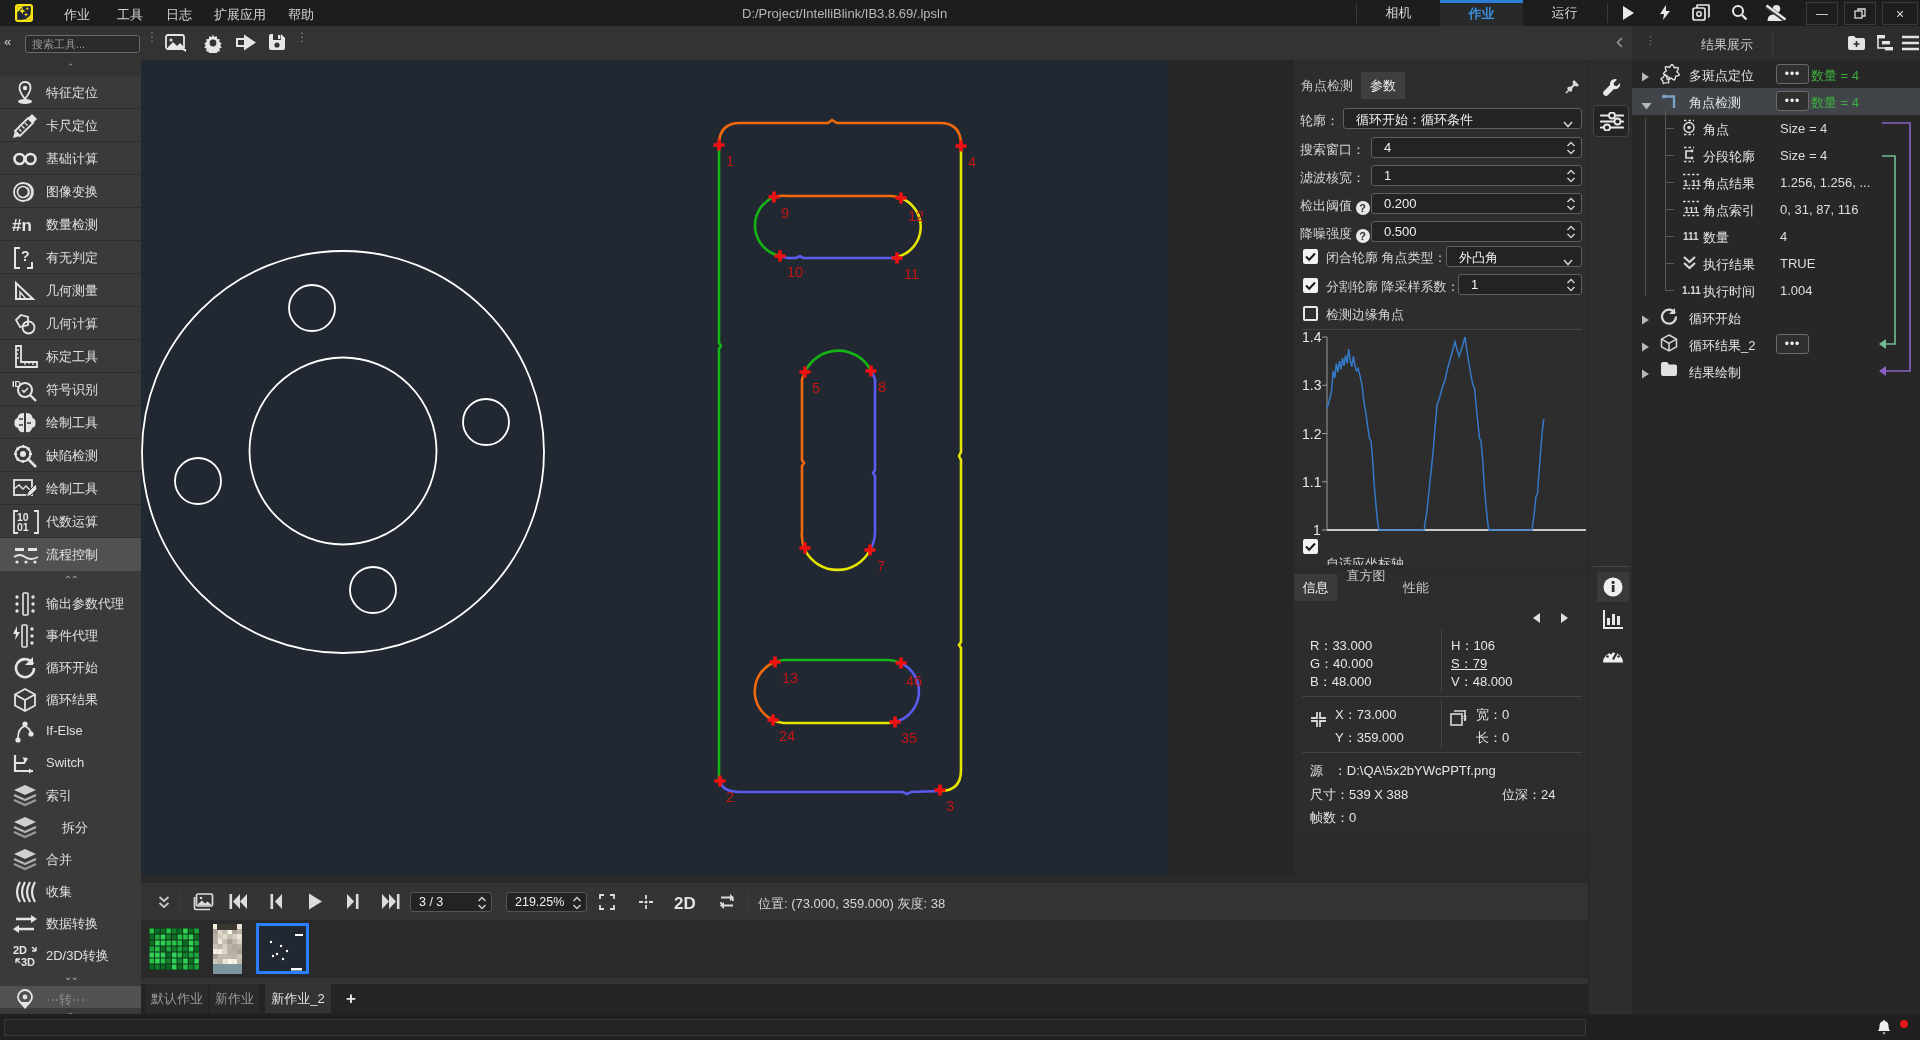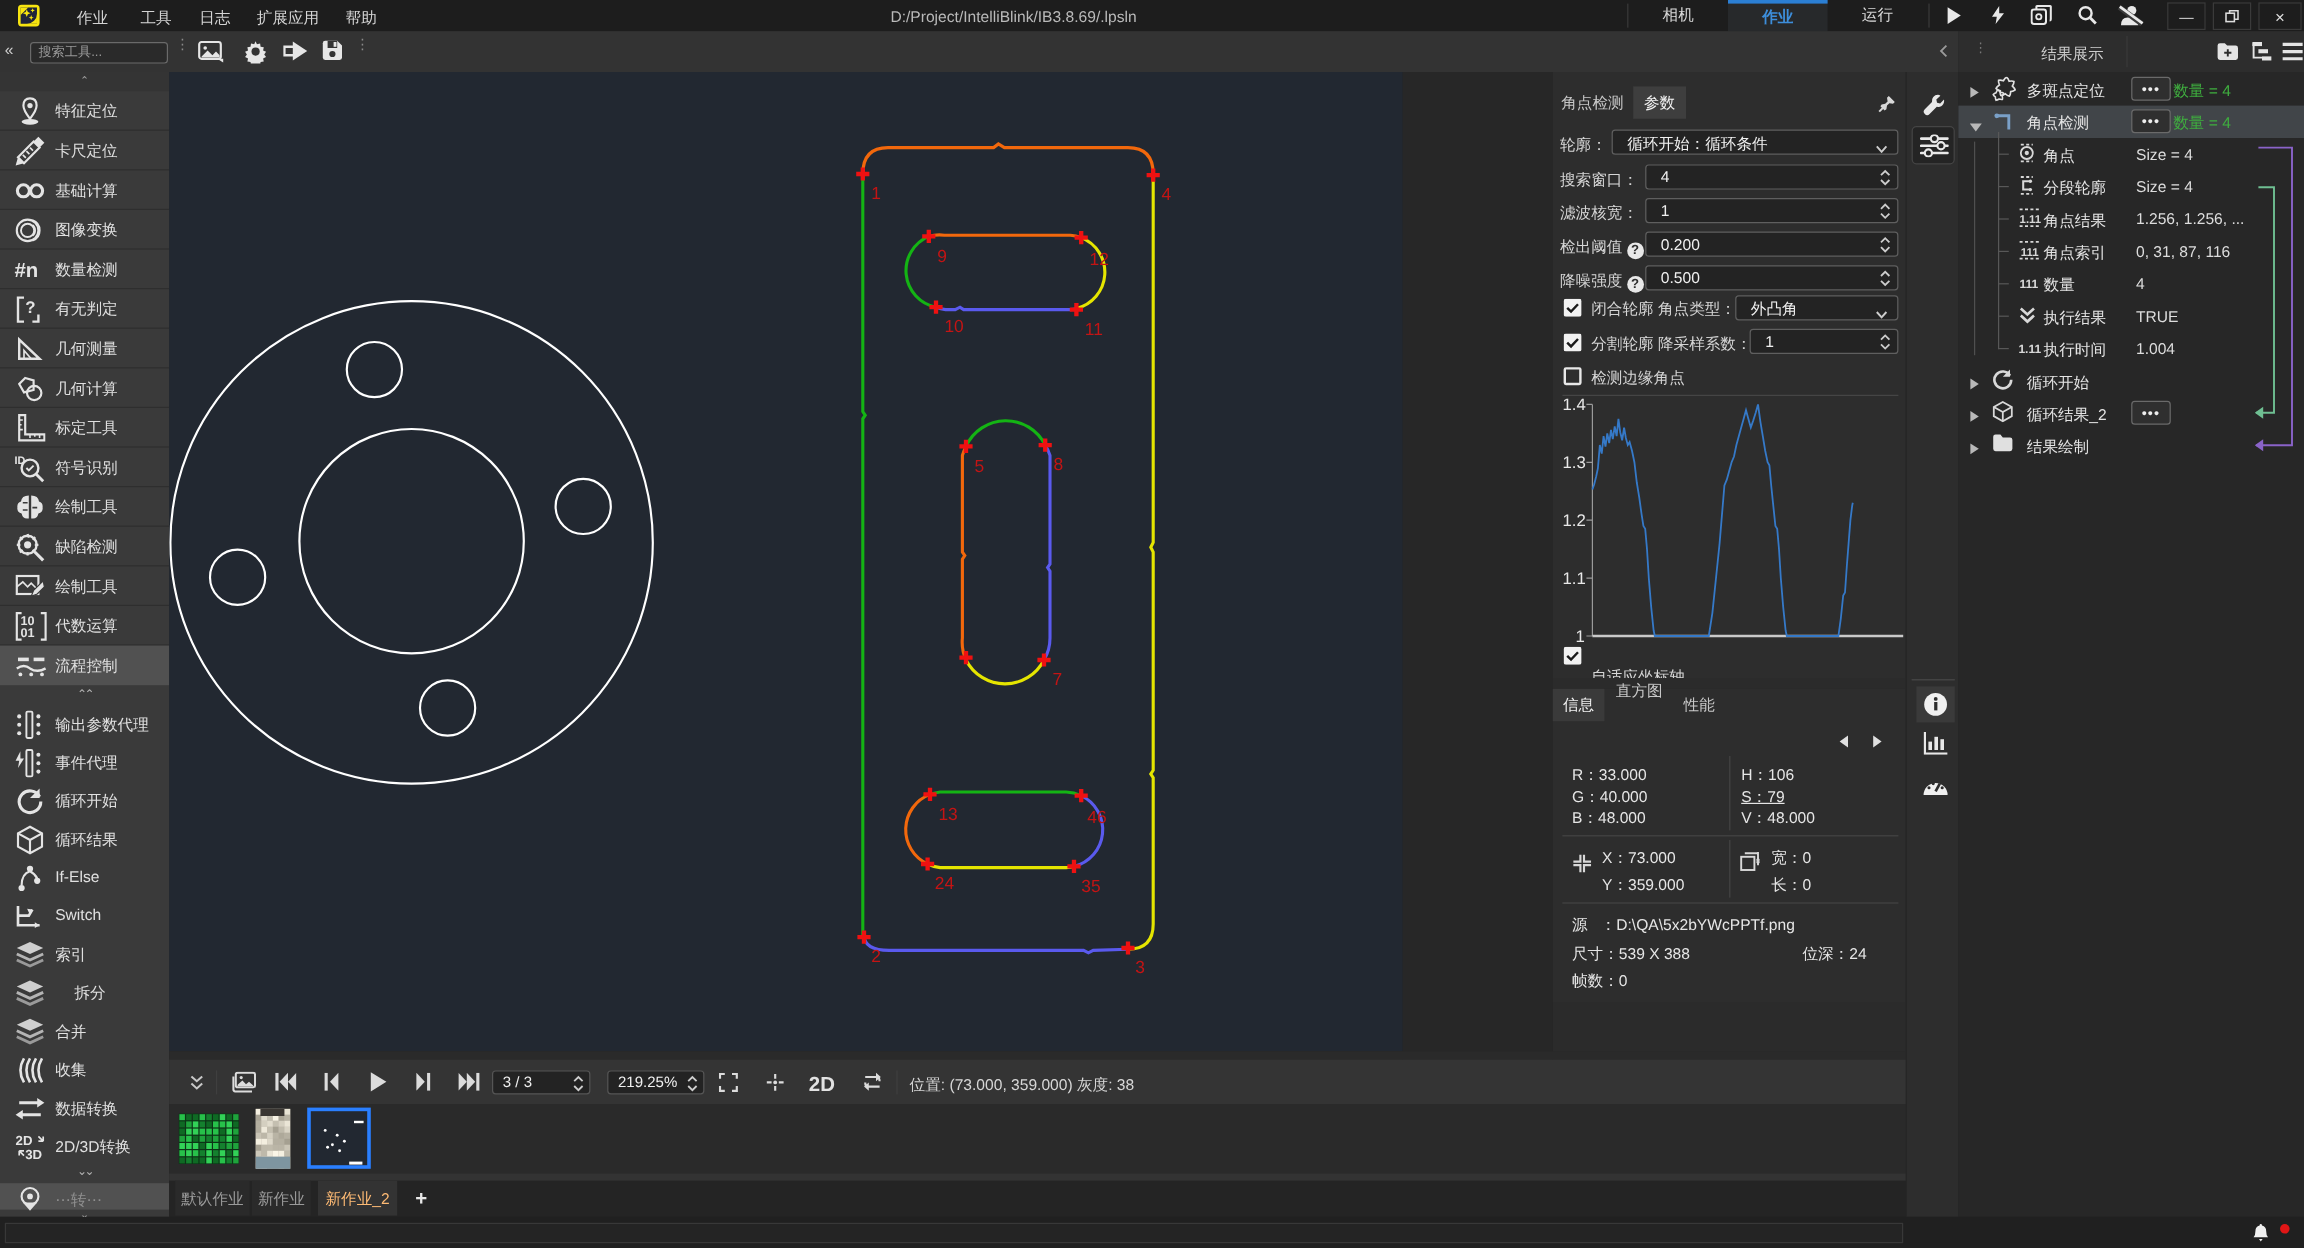--- a/index.html
+++ b/index.html
@@ -258,21 +258,21 @@
             <rect x="3" y="6" width="9" height="3" fill="#e4e4e4"></rect>
             <rect x="16" y="6" width="9" height="3" fill="#e4e4e4"></rect>
             <path d="M2 15 Q8 11 13 15 Q19 19 26 15" fill="none" stroke="#e4e4e4" stroke-width="2"></path>
             <circle cx="5" cy="20" r="1.6" fill="#e4e4e4"></circle>
             <circle cx="14" cy="20" r="1.6" fill="#e4e4e4"></circle>
             <circle cx="23" cy="20" r="1.6" fill="#e4e4e4"></circle>
           </svg></span>
         <span class="tx">流程控制</span>
       </div>
     <div class="abs" style="left:0;top:512px;width:141px;height:16px;color:#b0b0b0;text-align:center;font-size:10px;line-height:15px;letter-spacing:-2px;">⌃⌃</div>
-    <div class="sitem" style="top:528px;height:32px;">
+    <div class="sitem" style="top:528px;height:32px;text-align:center;">
         <span class="ic" style="top:3px;"><svg width="24" height="26" viewBox="0 0 24 26">
             <rect x="10" y="2" width="5" height="22" rx="1" fill="none" stroke="#e4e4e4" stroke-width="1.6"></rect>
             <circle cx="4" cy="6" r="1.7" fill="#e4e4e4"></circle>
             <circle cx="4" cy="13" r="1.7" fill="#e4e4e4"></circle>
             <circle cx="4" cy="20" r="1.7" fill="#e4e4e4"></circle>
             <circle cx="20" cy="6" r="1.7" fill="#e4e4e4"></circle>
             <circle cx="20" cy="13" r="1.7" fill="#e4e4e4"></circle>
             <circle cx="20" cy="20" r="1.7" fill="#e4e4e4"></circle>
           </svg></span>
         <span class="tx" style="top:7px;">输出参数代理</span>
@@ -954,21 +954,21 @@
           <circle cx="24" cy="33" r="1.2" fill="#fff"></circle>
           <circle cx="14" cy="30" r="1.2" fill="#fff"></circle>
           <rect x="36" y="8" width="8" height="2" fill="#fff"></rect>
           <rect x="32" y="42" width="11" height="2.5" fill="#fff"></rect>
         </svg></div>
       <div class="abs" style="left:0;top:58px;width:1447px;height:6px;background:#333333;"></div>
     </div>
   <div class="abs" id="jobtabs">
       <div class="jtab" style="left:5px;width:62px;">默认作业</div>
       <div class="jtab" style="left:69px;width:49px;">新作业</div>
-      <div class="jtab" style="left:124px;width:66px;background:#333333;color:#fdba74;">新作业_2</div>
+      <div class="jtab" style="left:124px;width:66px;background:#333333;color:#e5e5e5;">新作业_2</div>
       <div class="abs" style="left:205px;top:5px;color:#e8e8e8;font-size:17px;font-weight:bold;">+</div>
     </div>
   <div class="abs" id="statusbar">
       <div class="abs" style="left:4px;top:5px;width:1582px;height:17px;border:1px solid #383838;background:#242424;"></div>
       <svg class="abs" style="left:1877px;top:6px;" width="14" height="15" viewBox="0 0 14 15">
         <path d="M7 0 Q8 0 8 1.2 Q11.5 2 11.5 6 Q11.5 9.5 13 11 L1 11 Q2.5 9.5 2.5 6 Q2.5 2 6 1.2 Q6 0 7 0 Z" fill="#f0f0f0"></path>
         <path d="M5.5 12.5 L8.5 12.5 L7 14.5 Z" fill="#f0f0f0"></path>
       </svg>
       <div class="abs" style="left:1900px;top:6px;width:8px;height:8px;border-radius:50%;background:#e01616;"></div>
     </div>

